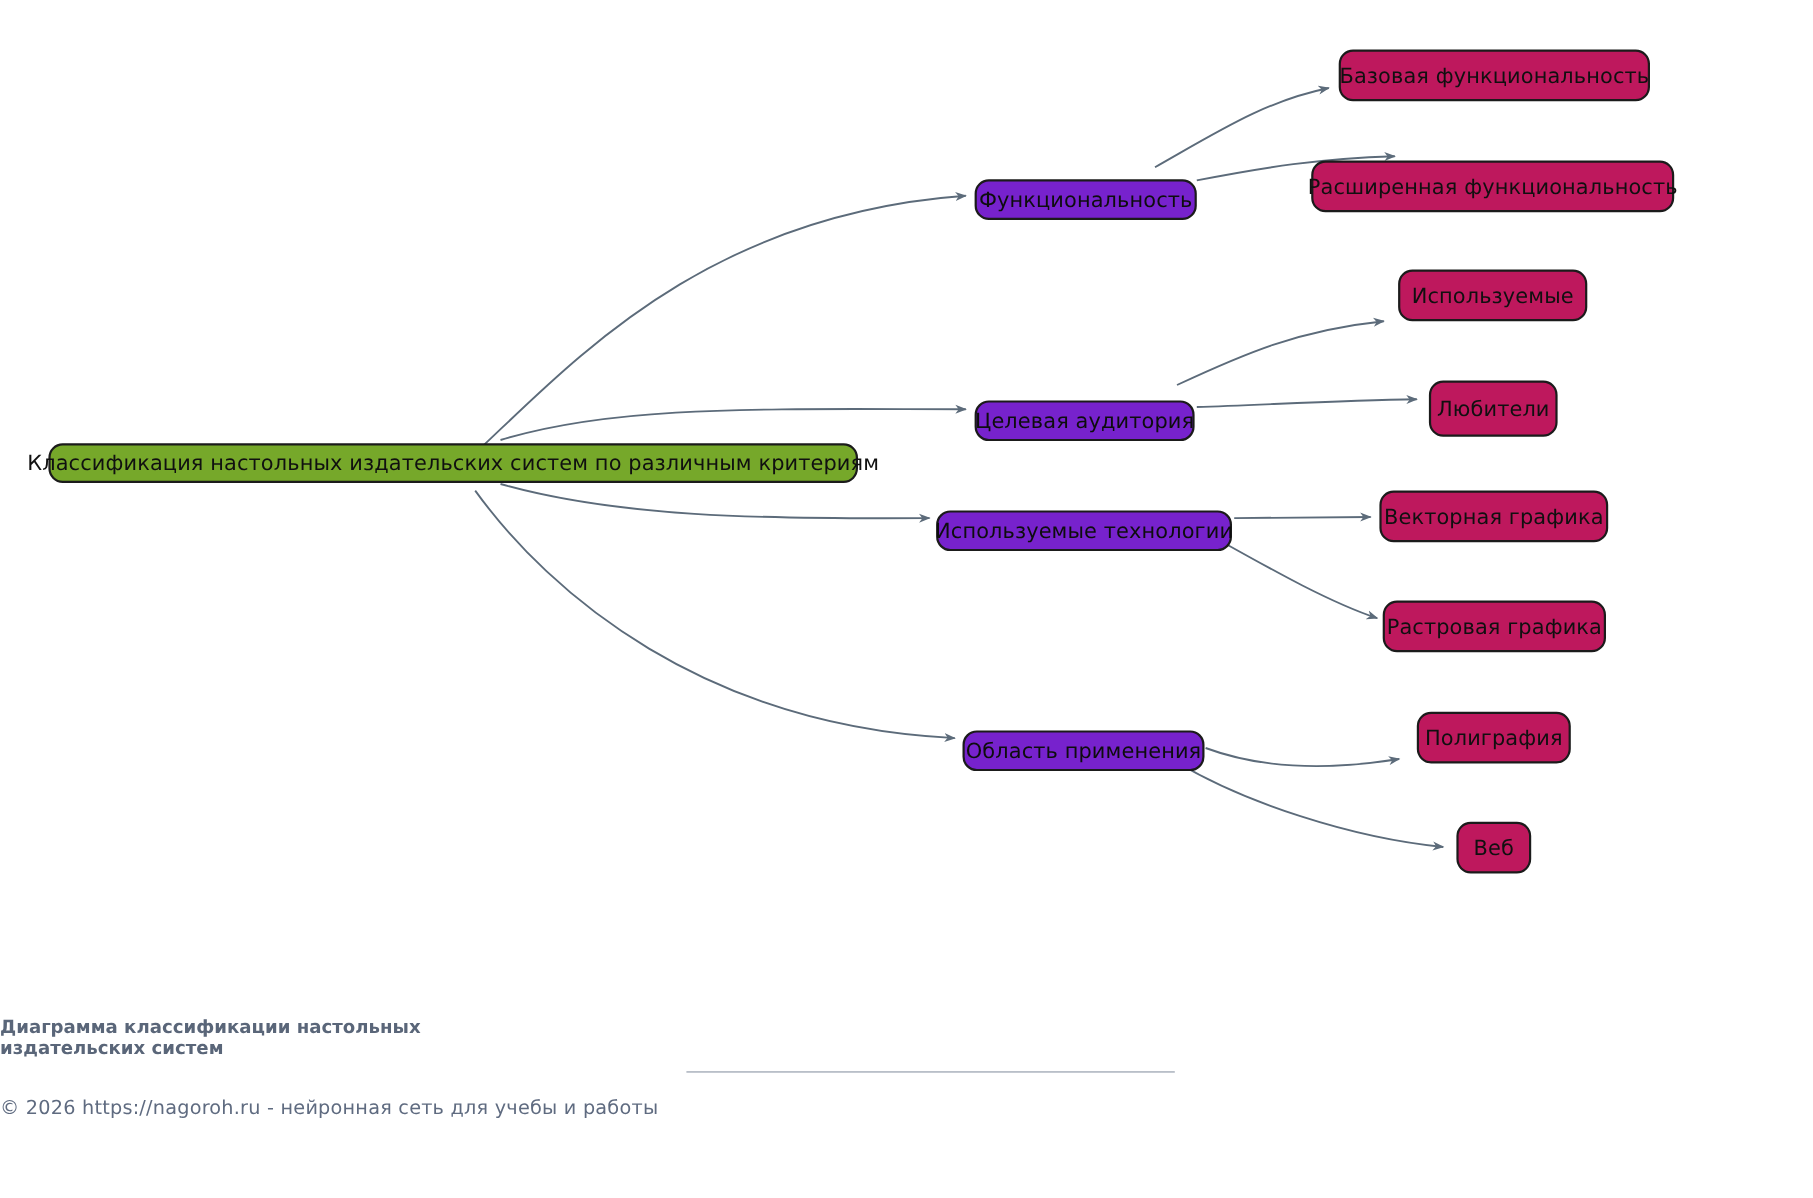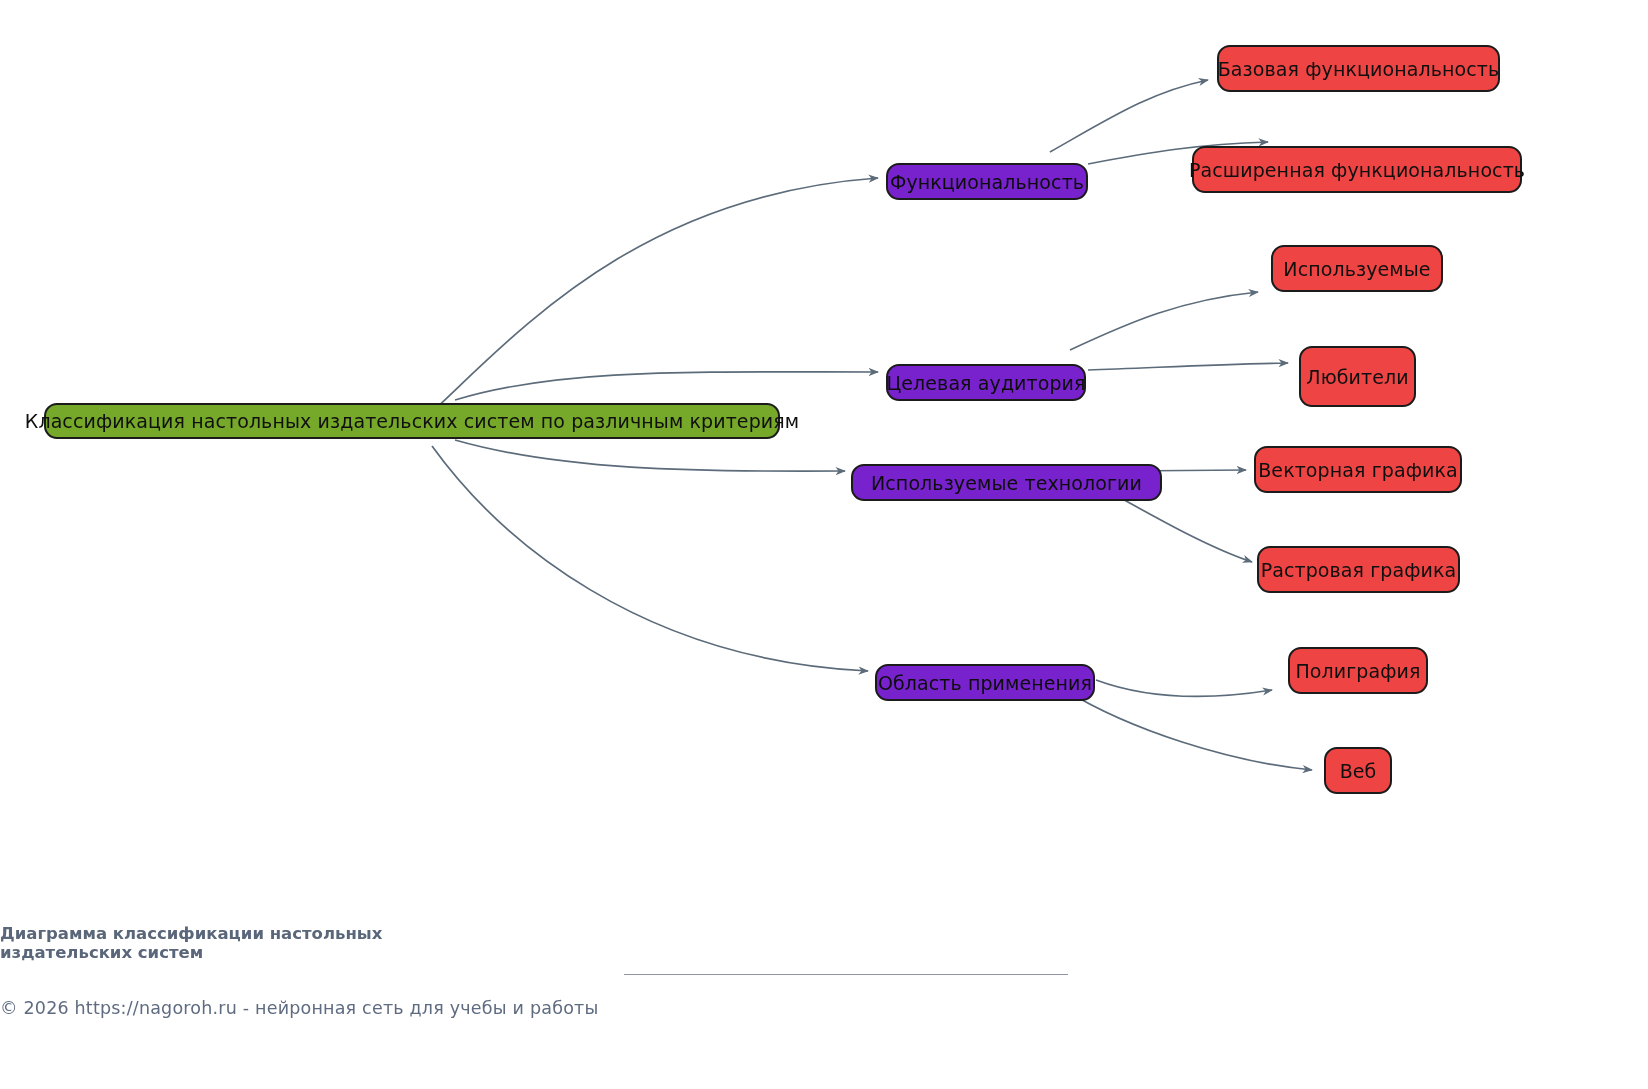--- a/index.html
+++ b/index.html
@@ -58,21 +58,21 @@
     border: 2px solid #1b1b1b;
     border-radius: 13px;
     color: #0d0d0d;
     font-size: 19px;
     letter-spacing: 0.1px;
     padding: 0 14px;
     margin-top: 12px;
   }
 
   .node-leaf {
-    background: #ef4444;
+    background: #be185d;
     border: 2px solid #1b1b1b;
     border-radius: 13px;
     color: #101010;
     font-size: 19px;
     letter-spacing: 0.1px;
     padding: 0 14px;
   }
 
   .footer {
     position: absolute;
@@ -164,25 +164,25 @@
   </div>
 
   <div class="node node-branch" style="left:886px; top:352px; width:200px; height:37px;">
     <span>Целевая аудитория</span>
   </div>
 
   <div class="node node-leaf" style="left:1271px; top:245px; width:172px; height:47px;">
     <span>Используемые</span>
   </div>
 
-  <div class="node node-leaf" style="left:1299px; top:346px; width:117px; height:61px;">
+  <div class="node node-leaf" style="left:1299px; top:346px; width:117px; height:51px;">
     <span>Любители</span>
   </div>
 
-  <div class="node node-branch" style="left:851px; top:452px; width:311px; height:37px;">
+  <div class="node node-branch" style="left:851px; top:452px; width:269px; height:37px;">
     <span>Используемые технологии</span>
   </div>
 
   <div class="node node-leaf" style="left:1254px; top:446px; width:208px; height:47px;">
     <span>Векторная графика</span>
   </div>
 
   <div class="node node-leaf" style="left:1257px; top:546px; width:203px; height:47px;">
     <span>Растровая графика</span>
   </div>

